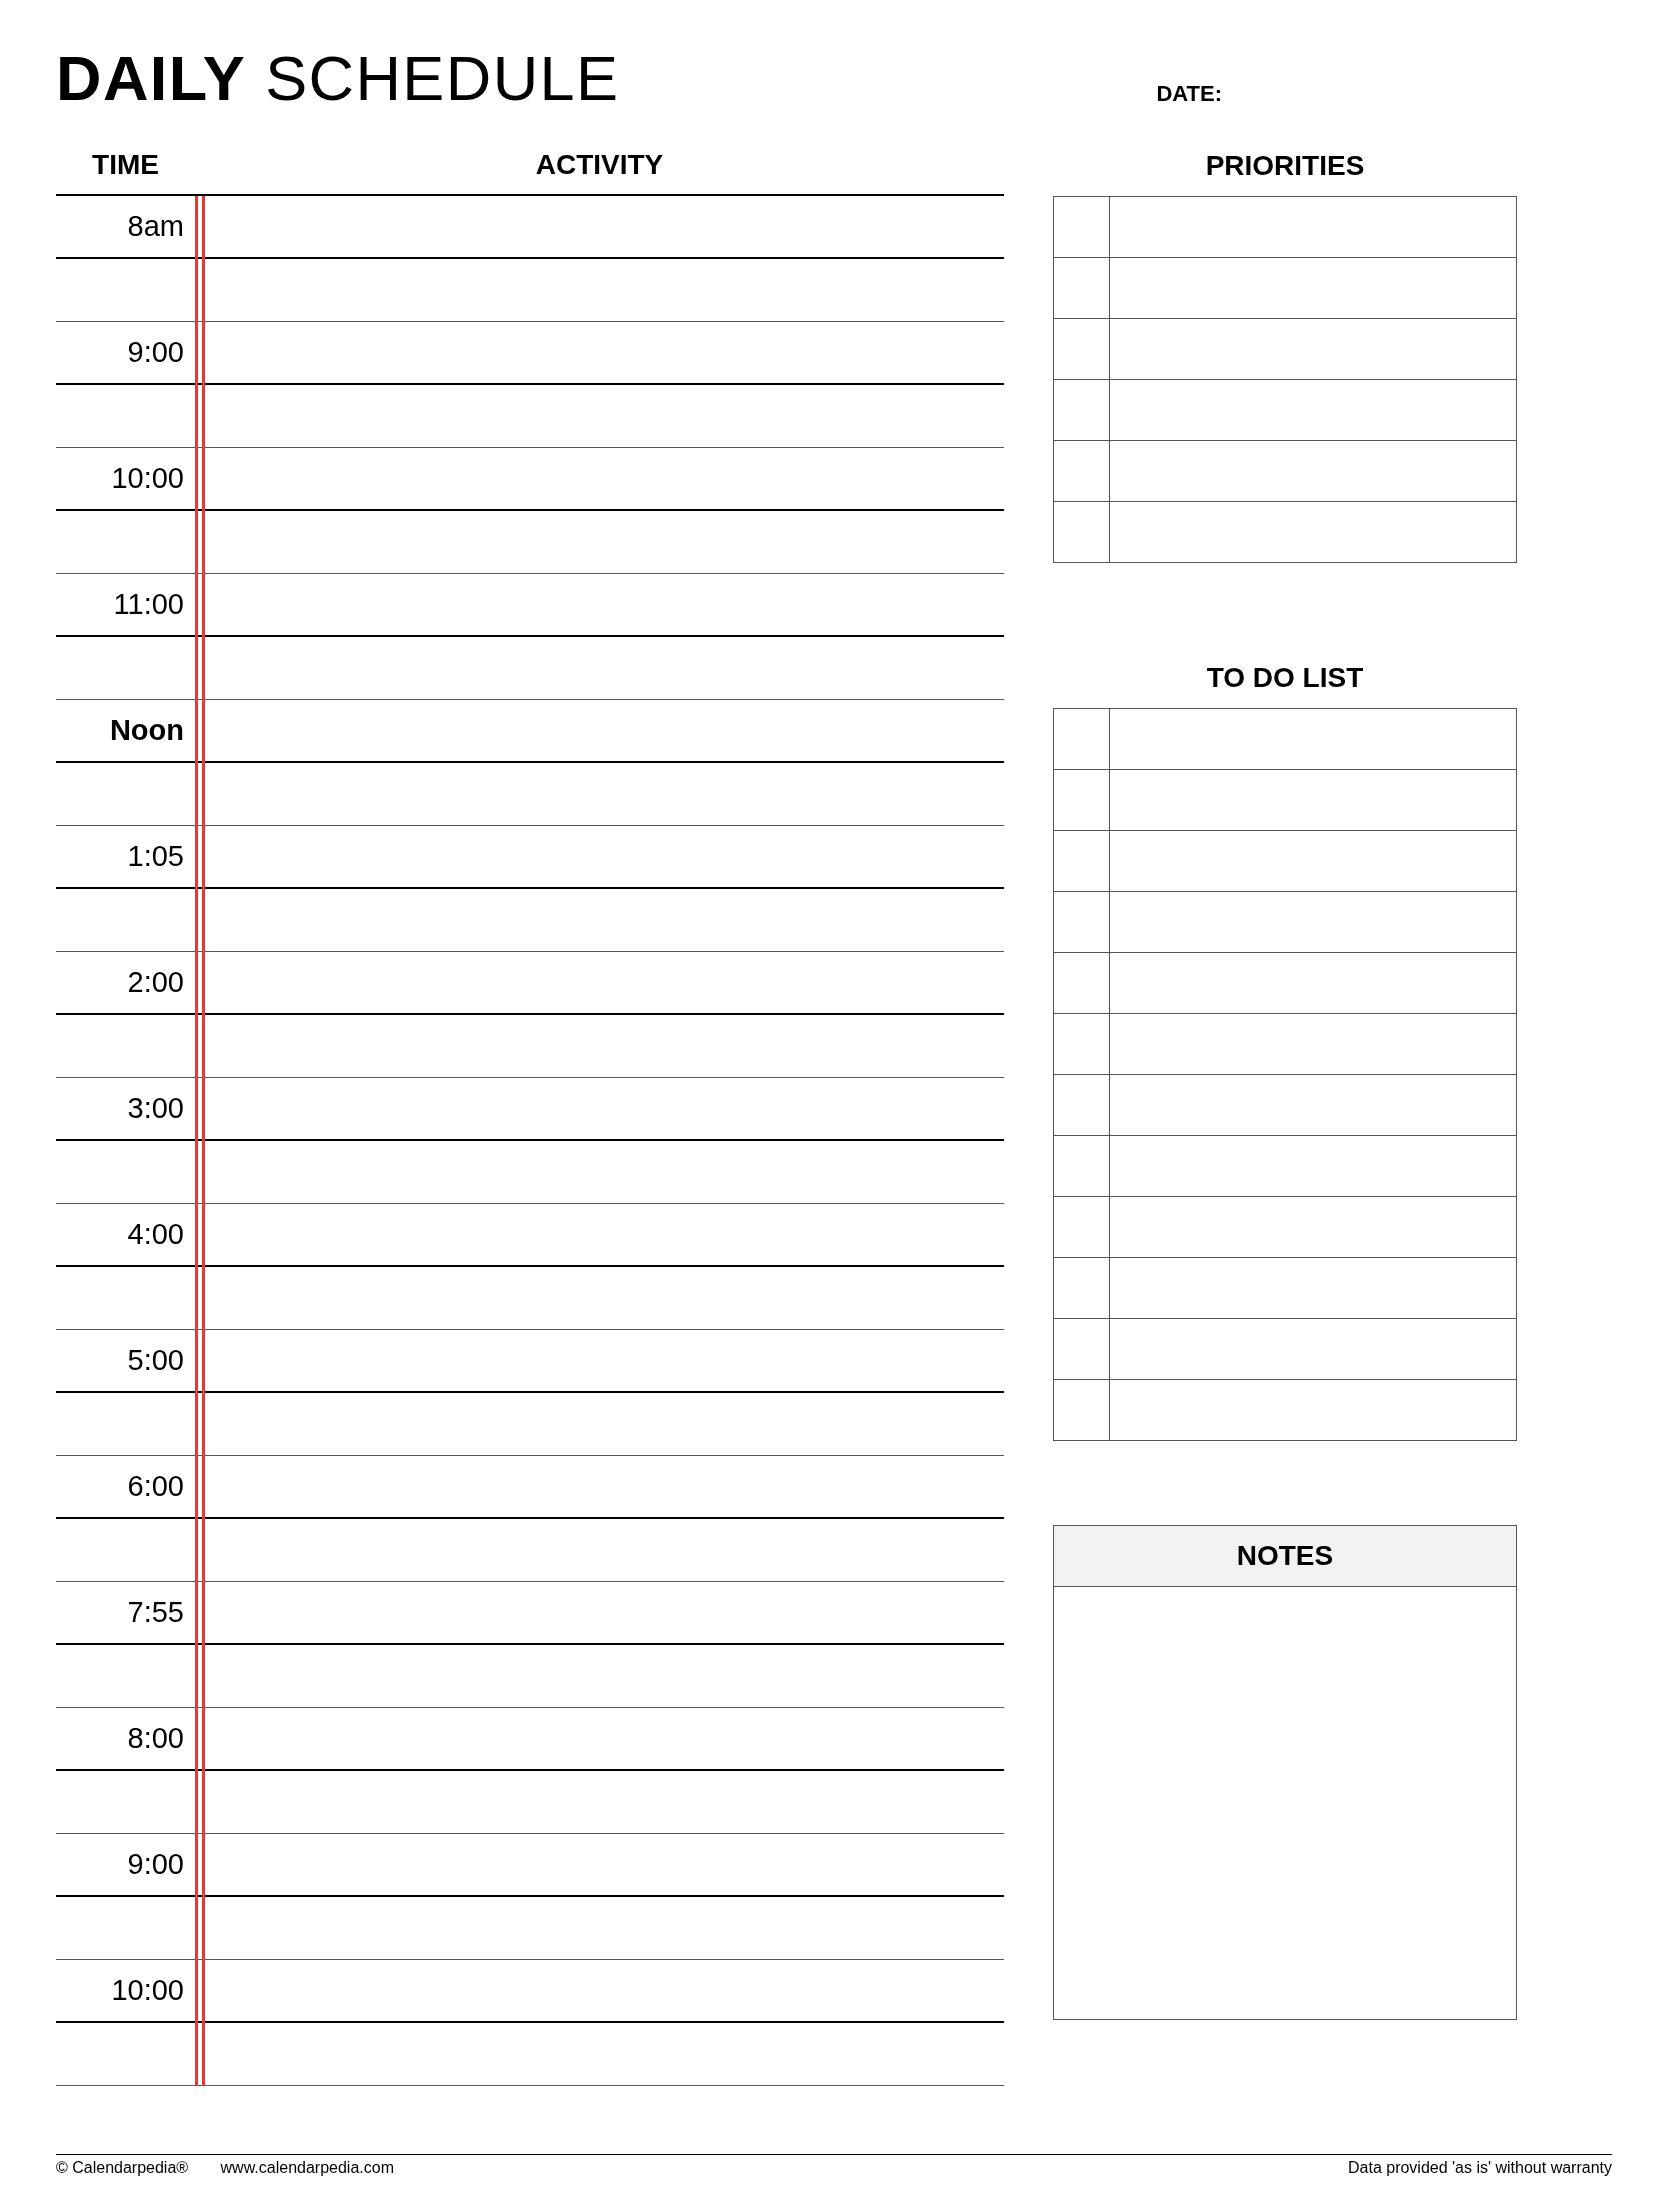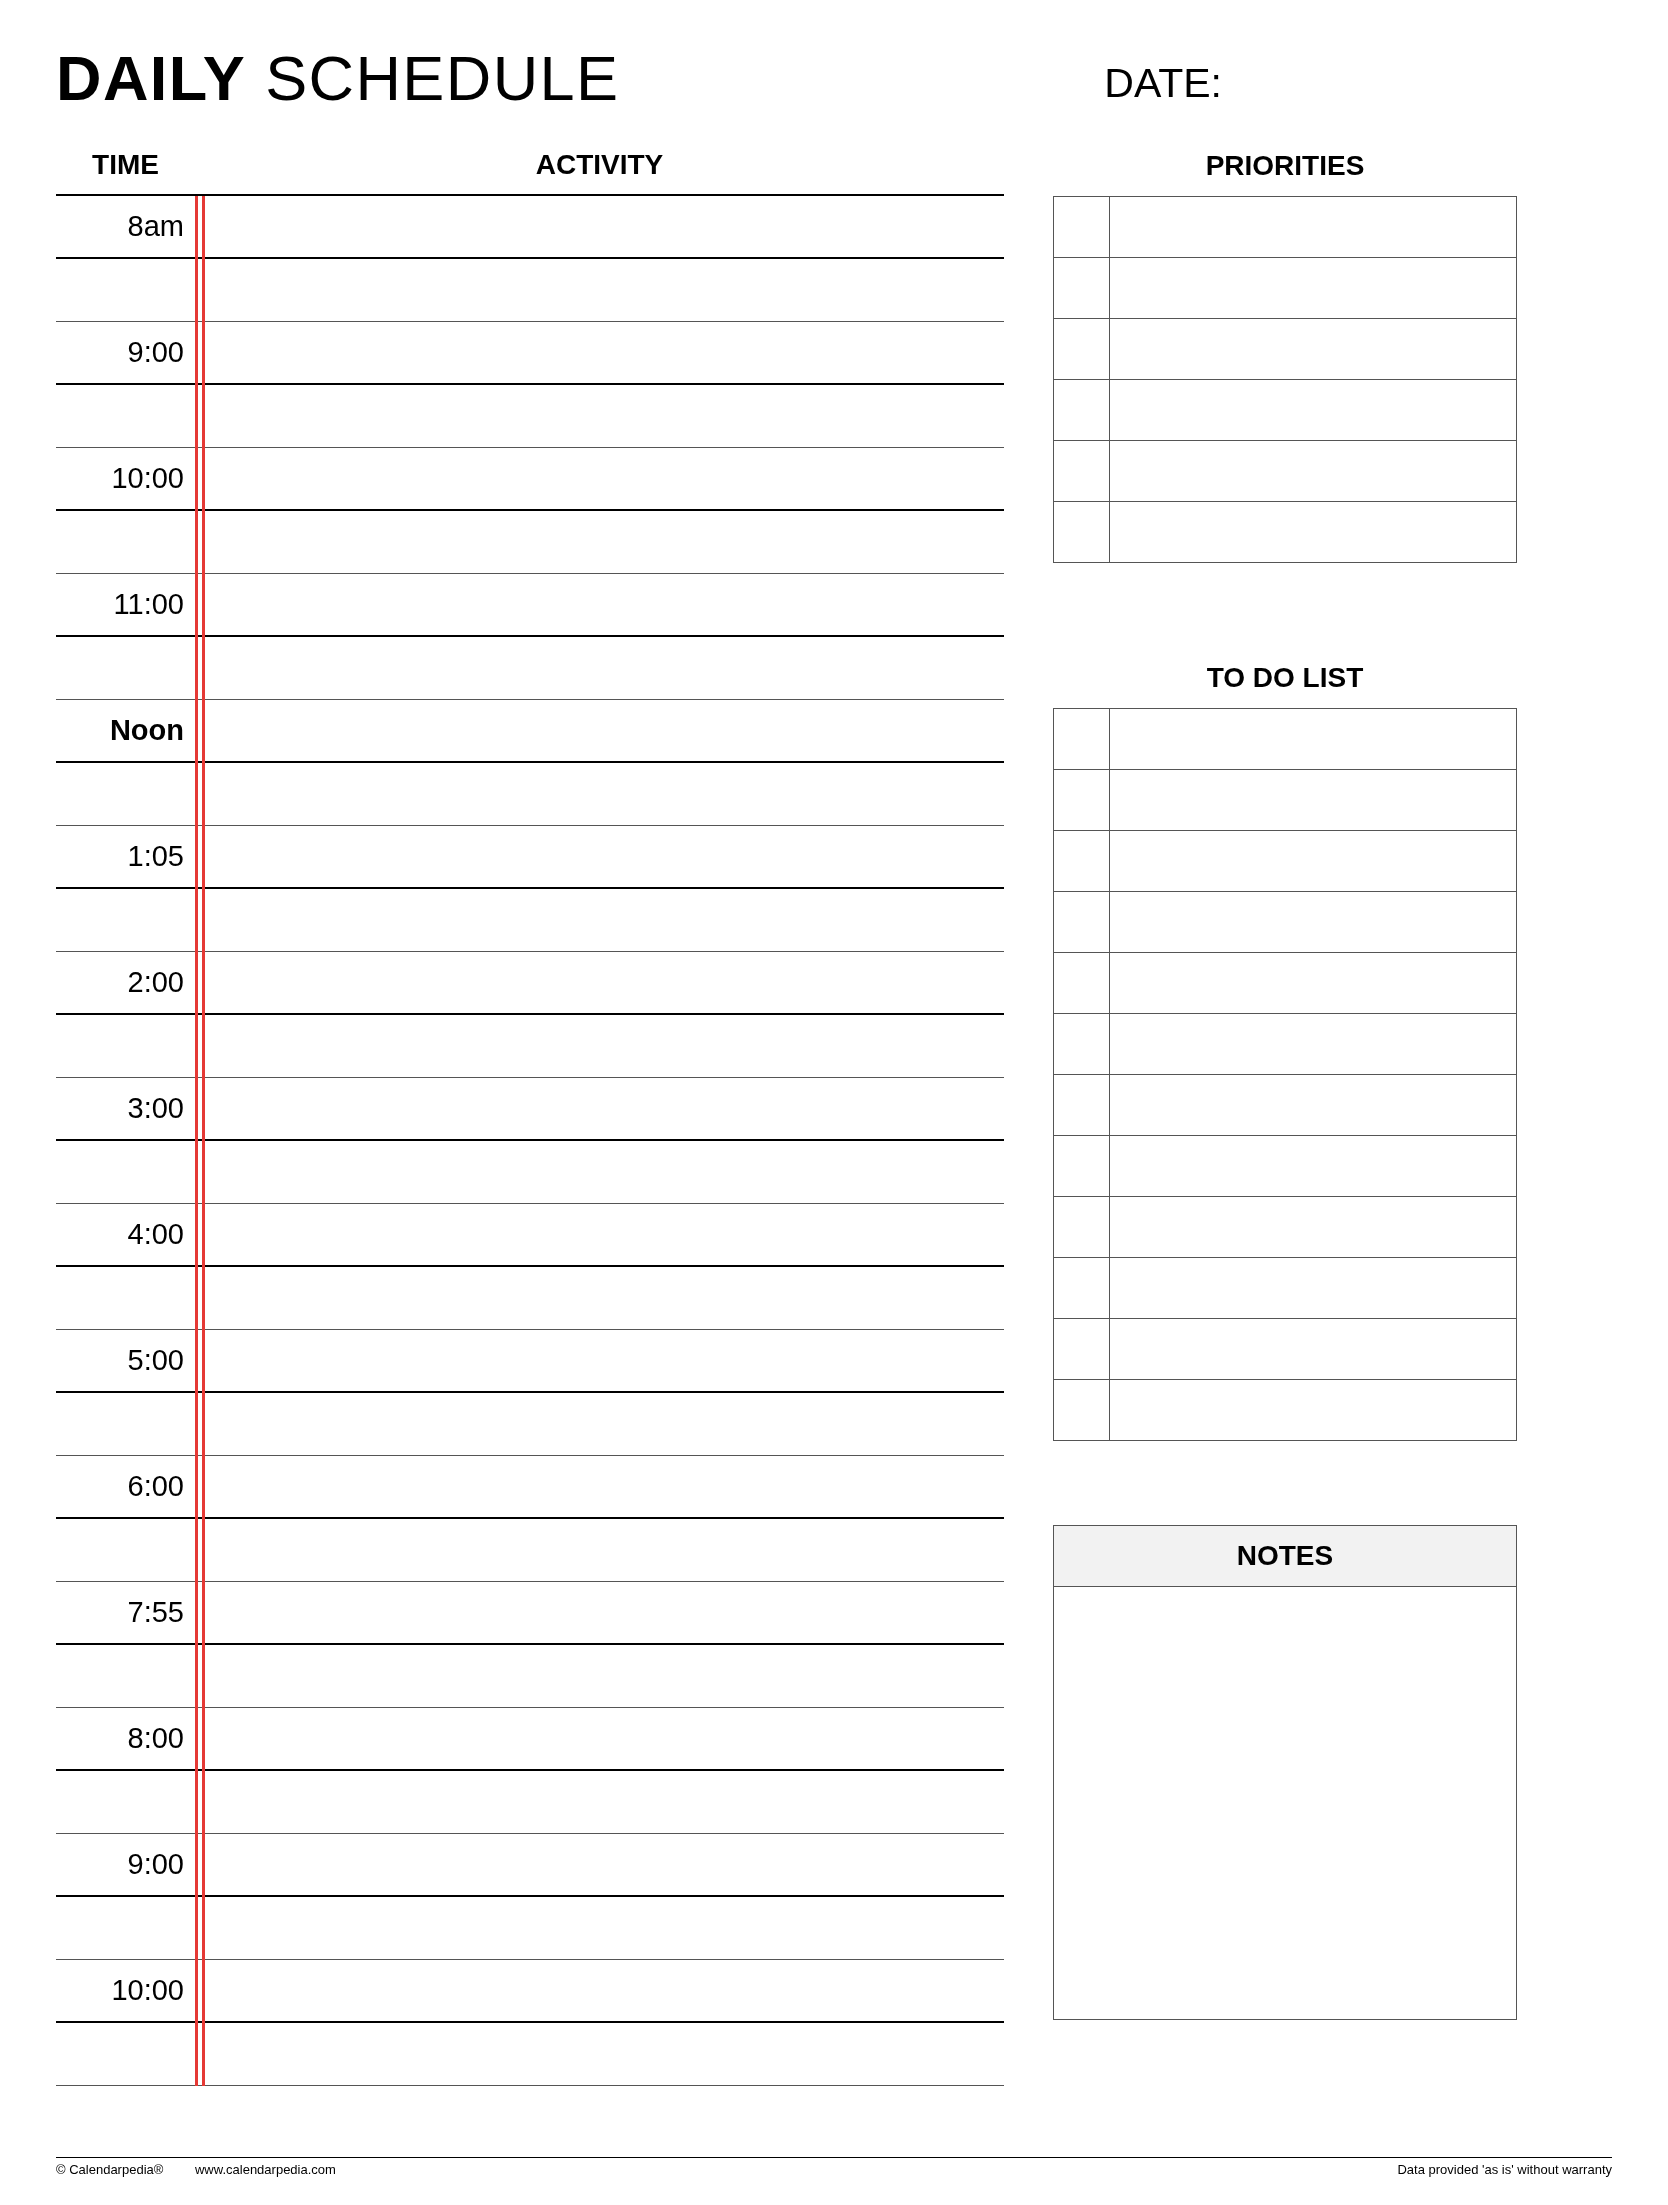--- a/index.html
+++ b/index.html
@@ -22,22 +22,22 @@
     justify-content: space-between;
     margin-bottom: 21px;
   }
   .title {
     font-size: 63px;
     letter-spacing: 1.4px;
   }
   .title .bold { font-weight: 900; }
   .title .light { font-weight: 400; }
   .date-label {
-    font-size: 41px;
-    font-weight: 400;
+    font-size: 22px;
+    font-weight: 700;
     padding-right: 390px;
     padding-bottom: 7px;
   }
   .content {
     display: flex;
     gap: 49px;
   }
   .left-col {
     width: 948px;
     position: relative;
@@ -152,21 +152,21 @@
     height: 432px;
   }
   .footer {
     position: absolute;
     left: 56px;
     right: 56px;
     bottom: 28px;
     border-top: 1.4px solid #000;
     display: flex;
     justify-content: space-between;
-    font-size: 13px;
+    font-size: 16px;
     padding-top: 4.2px;
   }
   .footer-left span { margin-right: 28px; }
 </style>
 </head>
 <body>
 
 <div class="page">
 
   <div class="header">

